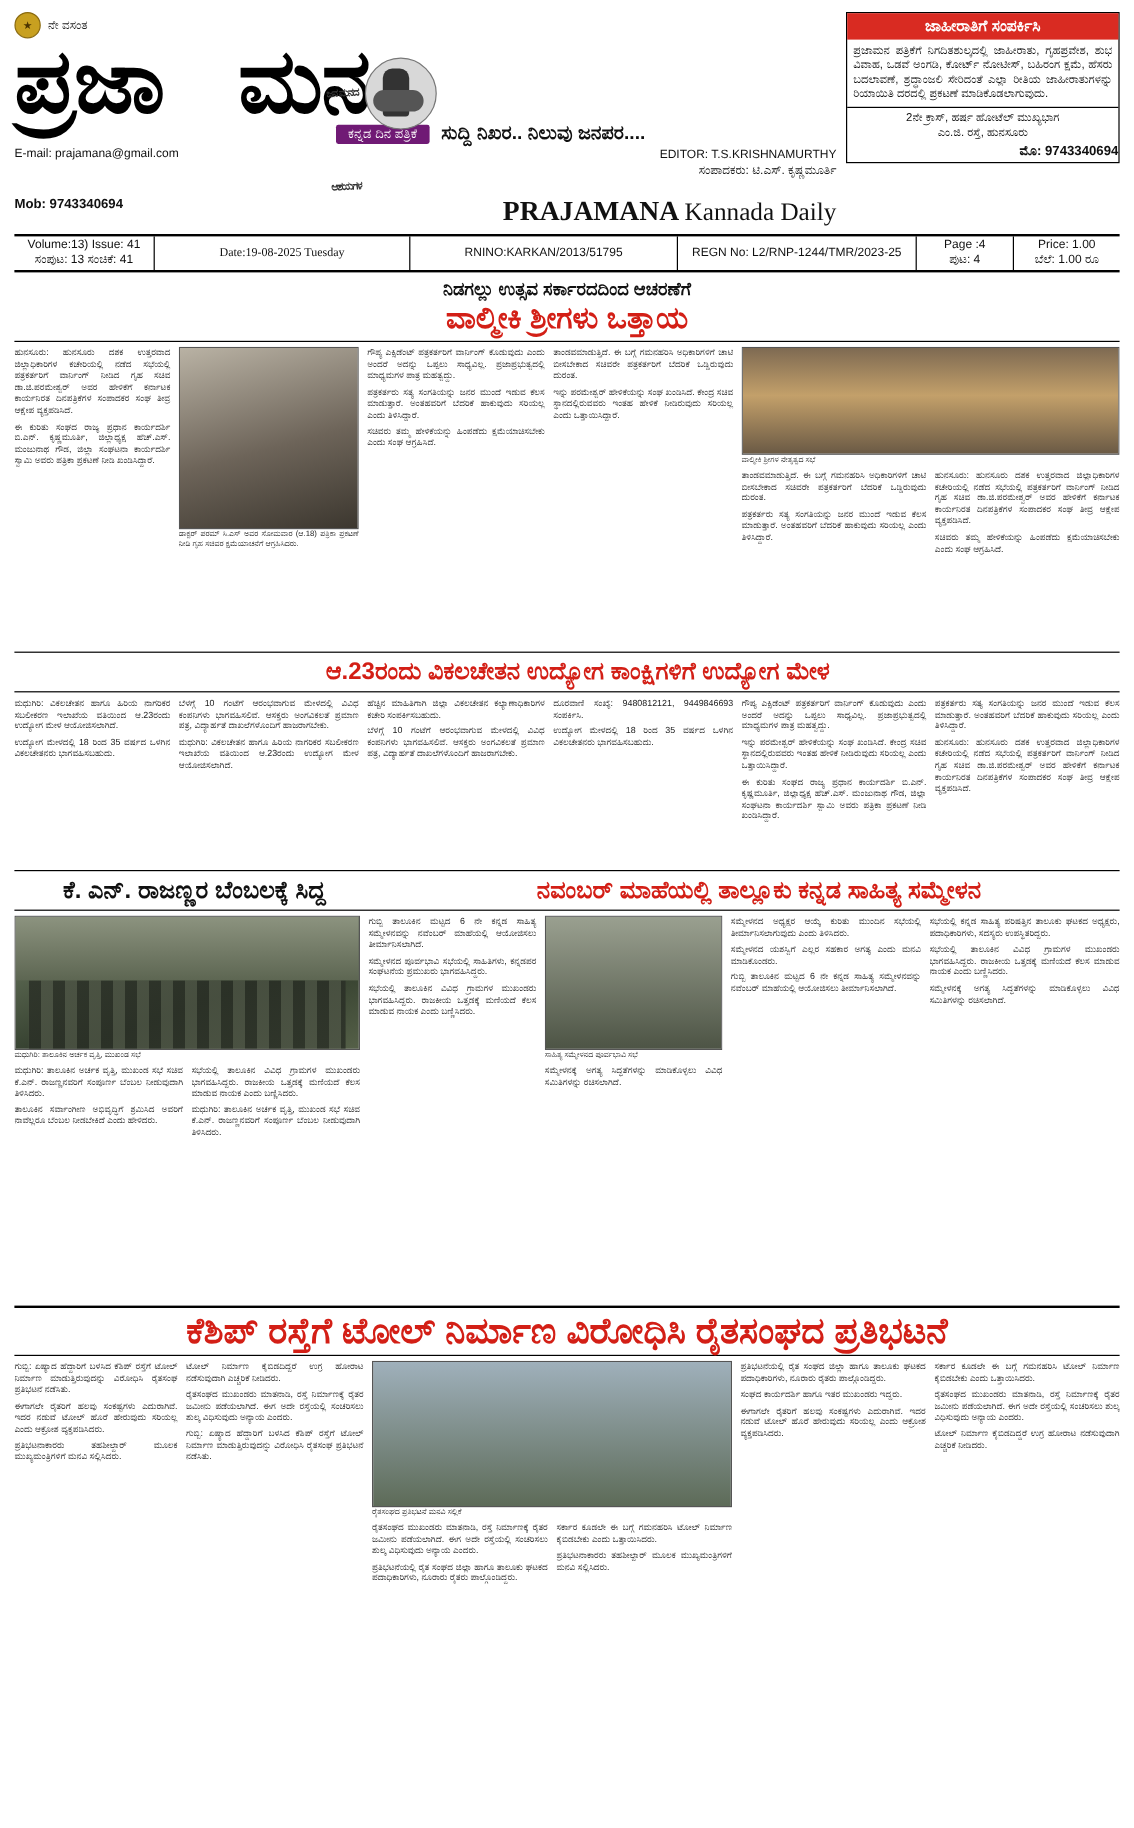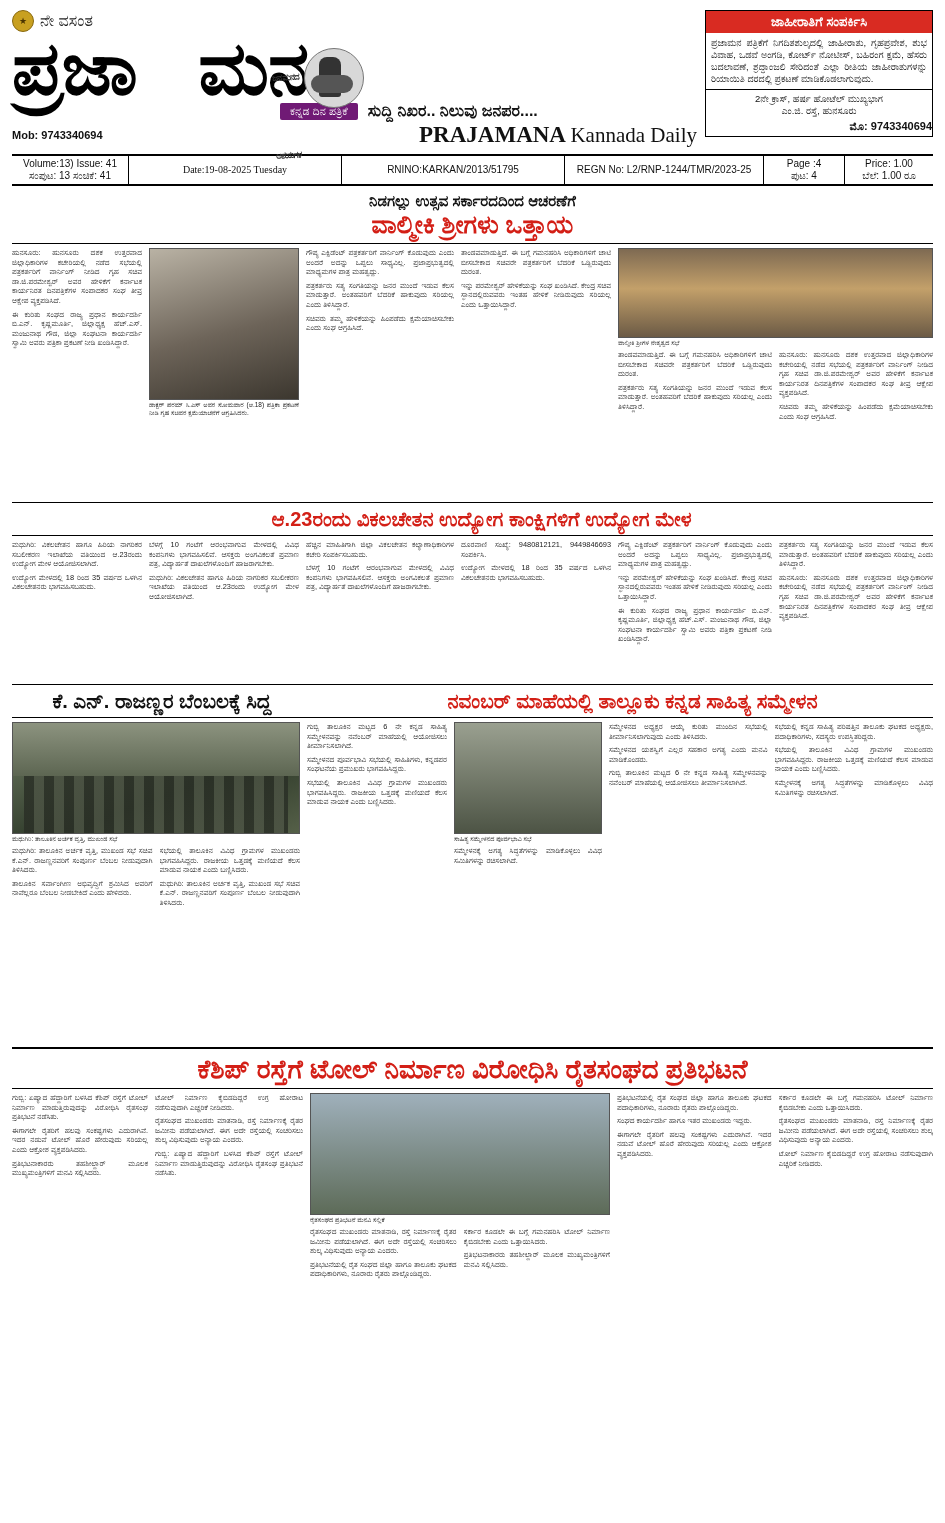--- a/index.html
+++ b/index.html
@@ -18,21 +18,21 @@
   
   .masthead{display:flex;align-items:flex-start;gap:8px;}
   .mh-left{flex:1 1 auto;position:relative;}
   .brand-top{display:flex;align-items:center;gap:6px;height:22px;}
   .logo-circle{
     width:20px;height:20px;border-radius:50%;
     background:#c8a020;border:1px solid #8a6a10;
     display:flex;align-items:center;justify-content:center;
     font-size:9px;color:#4a3400;
   }
-  .brand-top-text{font-size:16px;color:#222;}
+  .brand-top-text{font-size:10px;color:#222;}
   .title-row{display:flex;align-items:flex-end;gap:4px;margin-top:-2px;}
   .paper-title{
     font-family:"Liberation Serif", serif;
     font-size:74px;line-height:78px;font-weight:bold;color:#000;
     letter-spacing:-1px;
     position:relative;
   }
   .title-emblem{
     position:absolute;left:292px;top:18px;width:58px;height:58px;
     border-radius:50%;background:#d8d8d8;border:1px solid #777;
@@ -55,21 +55,21 @@
     background:#701a75;color:#fff;font-size:11px;padding:2px 10px;
     border-radius:2px;white-space:nowrap;
   }
   .tagline{font-size:16px;color:#111;font-weight:bold;}
   .mh-row3{display:flex;justify-content:space-between;align-items:flex-start;margin-top:2px;}
   .email{font-size:10px;}
   .editor-block{text-align:right;font-size:10px;line-height:13px;}
   .mh-row4{display:flex;justify-content:space-between;align-items:center;margin-top:2px;}
   .mob{font-size:11px;font-weight:bold;}
   .eng-name{
-    font-family:"Liberation Serif", serif;font-size:23px;font-weight:bold;
+    font-family:"Liberation Serif", serif;font-size:23px;font-weight:bold;margin-top:12px;
   }
   .eng-name span.sub{font-weight:normal;font-size:21px;}
 
   
   .ad-box{
     width:228px;border:1px solid #000;box-sizing:border-box;
   }
   .ad-head{
     background:#d92b22;color:#fff;text-align:center;font-size:13px;
     padding:3px 2px;font-weight:bold;
@@ -168,20 +168,27 @@
           </span>
         </div>
       </div>
 
       <div class="sub-row">
         <span style="width:258px"></span>
         <span class="kannada-badge">ಕನ್ನಡ ದಿನ ಪತ್ರಿಕೆ</span>
         <span class="tagline">ಸುದ್ದಿ ನಿಖರ.. ನಿಲುವು ಜನಪರ....</span>
       </div>
 
+      <div class="mh-row3">
+        <span class="email">E-mail: prajamana@gmail.com</span>
+        <span class="editor-block">
+          <span style="display:block">EDITOR: T.S.KRISHNAMURTHY</span>
+          <span style="display:block">ಸಂಪಾದಕರು: ಟಿ.ಎಸ್. ಕೃಷ್ಣಮೂರ್ತಿ</span>
+        </span>
+      </div>
 
       <div class="mh-row4">
         <span class="mob">Mob: 9743340694</span>
         <span class="eng-name">
           <span>PRAJAMANA</span>
           <span class="sub">Kannada Daily</span>
         </span>
       </div>
     </div>
 
@@ -332,21 +339,21 @@
       <p>ಗುಬ್ಬಿ ತಾಲೂಕಿನ ಮಟ್ಟದ 6 ನೇ ಕನ್ನಡ ಸಾಹಿತ್ಯ ಸಮ್ಮೇಳನವನ್ನು ನವೆಂಬರ್ ಮಾಹೆಯಲ್ಲಿ ಆಯೋಜಿಸಲು ತೀರ್ಮಾನಿಸಲಾಗಿದೆ.</p>
     </div>
     <div class="col" style="flex:1 1 0">
       <p>ಸಭೆಯಲ್ಲಿ ಕನ್ನಡ ಸಾಹಿತ್ಯ ಪರಿಷತ್ತಿನ ತಾಲೂಕು ಘಟಕದ ಅಧ್ಯಕ್ಷರು, ಪದಾಧಿಕಾರಿಗಳು, ಸದಸ್ಯರು ಉಪಸ್ಥಿತರಿದ್ದರು.</p>
       <p>ಸಭೆಯಲ್ಲಿ ತಾಲೂಕಿನ ವಿವಿಧ ಗ್ರಾಮಗಳ ಮುಖಂಡರು ಭಾಗವಹಿಸಿದ್ದರು. ರಾಜಕೀಯ ಒತ್ತಡಕ್ಕೆ ಮಣಿಯದೆ ಕೆಲಸ ಮಾಡುವ ನಾಯಕ ಎಂದು ಬಣ್ಣಿಸಿದರು.</p>
       <p>ಸಮ್ಮೇಳನಕ್ಕೆ ಅಗತ್ಯ ಸಿದ್ಧತೆಗಳನ್ನು ಮಾಡಿಕೊಳ್ಳಲು ವಿವಿಧ ಸಮಿತಿಗಳನ್ನು ರಚಿಸಲಾಗಿದೆ.</p>
     </div>
   </div>
 
   <div class="rule2"></div>
-  <div class="hl-red" style="font-size:26px;line-height:30px">ಕೆಶಿಪ್ ರಸ್ತೆಗೆ ಟೋಲ್ ನಿರ್ಮಾಣ ವಿರೋಧಿಸಿ ರೈತಸಂಘದ ಪ್ರತಿಭಟನೆ</div>
+  <div class="hl-red" style="font-size:30px;line-height:30px">ಕೆಶಿಪ್ ರಸ್ತೆಗೆ ಟೋಲ್ ನಿರ್ಮಾಣ ವಿರೋಧಿಸಿ ರೈತಸಂಘದ ಪ್ರತಿಭಟನೆ</div>
   <div class="rule"></div>
 
   <div class="cols" style="height:300px">
     <div class="col" style="flex:0 0 136px">
       <p>ಗುಬ್ಬಿ: ಏಷ್ಯಾದ ಹೆದ್ದಾರಿಗೆ ಬಳಸಿದ ಕೆಶಿಪ್ ರಸ್ತೆಗೆ ಟೋಲ್ ನಿರ್ಮಾಣ ಮಾಡುತ್ತಿರುವುದನ್ನು ವಿರೋಧಿಸಿ ರೈತಸಂಘ ಪ್ರತಿಭಟನೆ ನಡೆಸಿತು.</p>
       <p>ಈಗಾಗಲೇ ರೈತರಿಗೆ ಹಲವು ಸಂಕಷ್ಟಗಳು ಎದುರಾಗಿವೆ. ಇದರ ನಡುವೆ ಟೋಲ್ ಹೊರೆ ಹೇರುವುದು ಸರಿಯಲ್ಲ ಎಂದು ಆಕ್ರೋಶ ವ್ಯಕ್ತಪಡಿಸಿದರು.</p>
       <p>ಪ್ರತಿಭಟನಾಕಾರರು ತಹಶೀಲ್ದಾರ್ ಮೂಲಕ ಮುಖ್ಯಮಂತ್ರಿಗಳಿಗೆ ಮನವಿ ಸಲ್ಲಿಸಿದರು.</p>
     </div>
     <div class="col" style="flex:0 0 148px">
       <p>ಟೋಲ್ ನಿರ್ಮಾಣ ಕೈಬಿಡದಿದ್ದರೆ ಉಗ್ರ ಹೋರಾಟ ನಡೆಸುವುದಾಗಿ ಎಚ್ಚರಿಕೆ ನೀಡಿದರು.</p>

